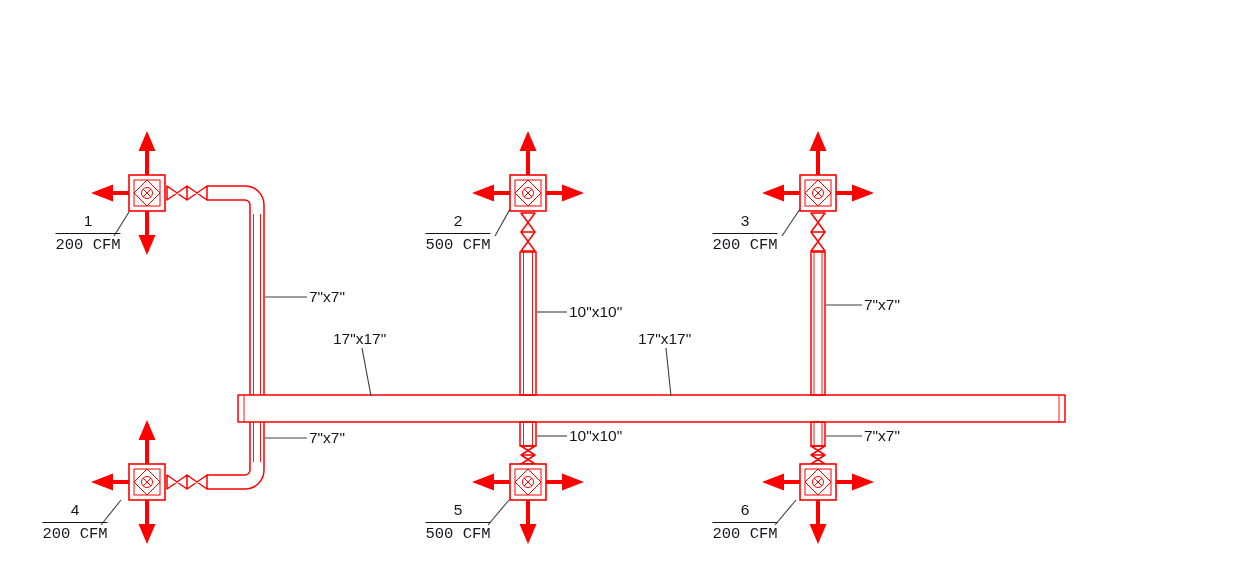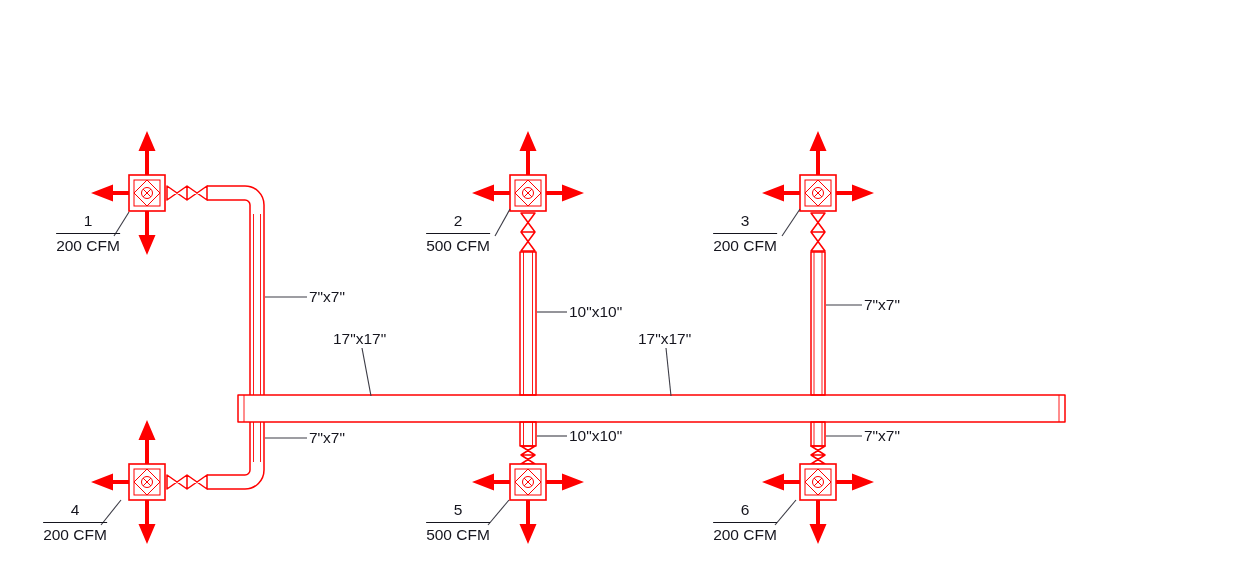--- a/index.html
+++ b/index.html
@@ -27,21 +27,21 @@
   .callout{
     position:absolute;
     transform:translateX(-50%);
     display:inline-flex;
     flex-direction:column;
     font-size:15.5px;
     line-height:1.1;
     color:var(--text);
   }
   .callout .num{text-align:center;border-bottom:1.4px solid var(--text);padding:0 3px 4px;}
-  .callout .cfm{text-align:center;padding-top:3px;white-space:nowrap;}
+  .callout .cfm{text-align:center;padding-top:3px;white-space:nowrap;font-family:Liberation Mono, monospace;}
   .sizelabel{
     position:absolute;
     font-size:15.5px;
     white-space:nowrap;
     color:var(--text);
   }
 </style>
 </head>
 <body>
 

